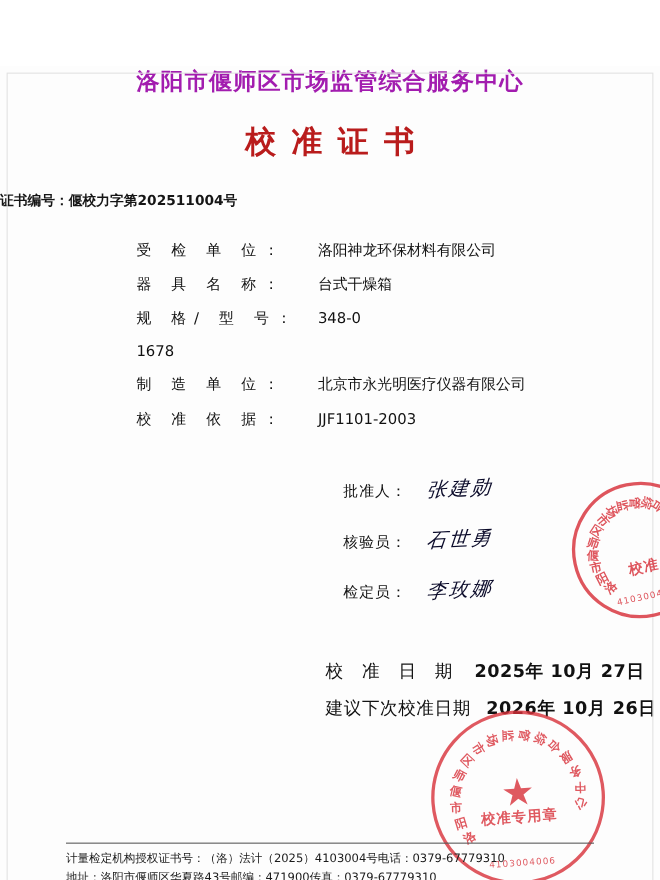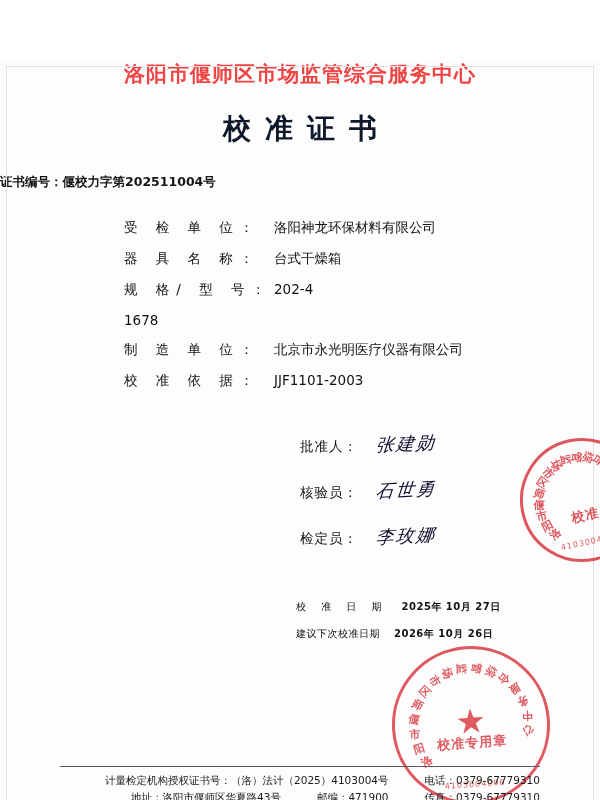--- a/index.html
+++ b/index.html
@@ -29,65 +29,67 @@
     border: 1px solid #e2e2e2;
     pointer-events: none;
   }
 
   .org-title {
     text-align: center;
     font-size: 21px;
     font-weight: bold;
     letter-spacing: 1px;
     margin-top: 60px;
-    color: #ef4444;
+    color: #a21caf;
     font-family: Liberation Mono, monospace;
   }
   .doc-title {
     text-align: center;
     font-size: 28px;
     font-weight: bold;
     letter-spacing: 14px;
     margin-top: 22px;
     padding-left: 14px;
-    color: #0f172a;
+    color: #b91c1c;
   }
   .cert-no {
     text-align: left;
     font-size: 12.5px;
     font-weight: bold;
     margin-top: 26px;
     color: #151515;
   }
 
   .fields {
     margin-top: 28px;
     padding-left: 124px;
   }
   .field-row {
     display: flex;
     align-items: baseline;
     margin-bottom: 13px;
     font-size: 13.5px;
+    gap: 15px;
   }
   .field-label {
     width: 150px;
     flex: 0 0 150px;
     letter-spacing: 7px;
     color: #111;
     white-space: nowrap;
   }
   .field-value {
     color: #111;
     white-space: nowrap;
   }
 
   .sign-block {
     margin-top: 42px;
     padding-left: 300px;
+    margin-left: 12px;
   }
   .sign-row {
     display: flex;
     align-items: flex-end;
     margin-bottom: 22px;
     font-size: 13.5px;
     position: relative;
   }
   .sign-label {
     width: 76px;
@@ -105,21 +107,21 @@
   }
 
   .date-block {
     margin-top: 52px;
     padding-left: 296px;
   }
   .date-row {
     display: flex;
     align-items: flex-start;
     margin-bottom: 13px;
-    font-size: 10px;
+    font-size: 16px;
     white-space: nowrap;
   }
   .date-label {
     letter-spacing: 6px;
     margin-right: 14px;
   }
   .date-label.nospace { letter-spacing: 0.5px; }
   .date-value { letter-spacing: 0.5px; font-weight: bold; }
 
   .footer {
@@ -127,23 +129,22 @@
     left: 60px;
     right: 60px;
     bottom: 52px;
     border-top: 1px solid #5a5a5a;
     padding-top: 7px;
     font-size: 10.5px;
     color: #1a1a1a;
   }
   .footer-row {
     display: flex;
-    justify-content: flex-end;
+    justify-content: flex-start;
     margin-bottom: 3px;
-    gap: 36px;
   }
   .footer-left { white-space: nowrap; }
   .footer-right { white-space: nowrap; }
 
   
   .stamp {
     position: absolute;
     border-radius: 50%;
     border: 3px solid #d8313a;
     color: #d8313a;
@@ -225,21 +226,21 @@
       <div class="field-value">洛阳神龙环保材料有限公司</div>
     </div>
 
     <div class="field-row">
       <div class="field-label">器 具 名 称：</div>
       <div class="field-value">台式干燥箱</div>
     </div>
 
     <div class="field-row">
       <div class="field-label">规 格/ 型 号：</div>
-      <div class="field-value">202-4</div>
+      <div class="field-value">348-0</div>
     </div>
 
     <div class="field-row">
       <div class="field-value">1678</div>
     </div>
 
     <div class="field-row">
       <div class="field-label">制 造 单 位：</div>
       <div class="field-value">北京市永光明医疗仪器有限公司</div>
     </div>

